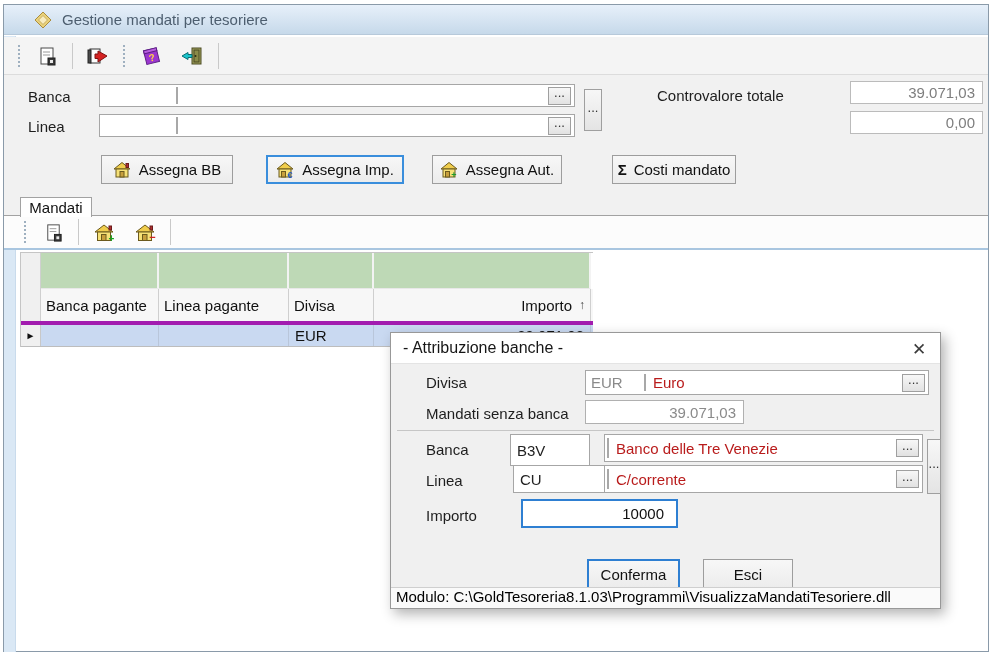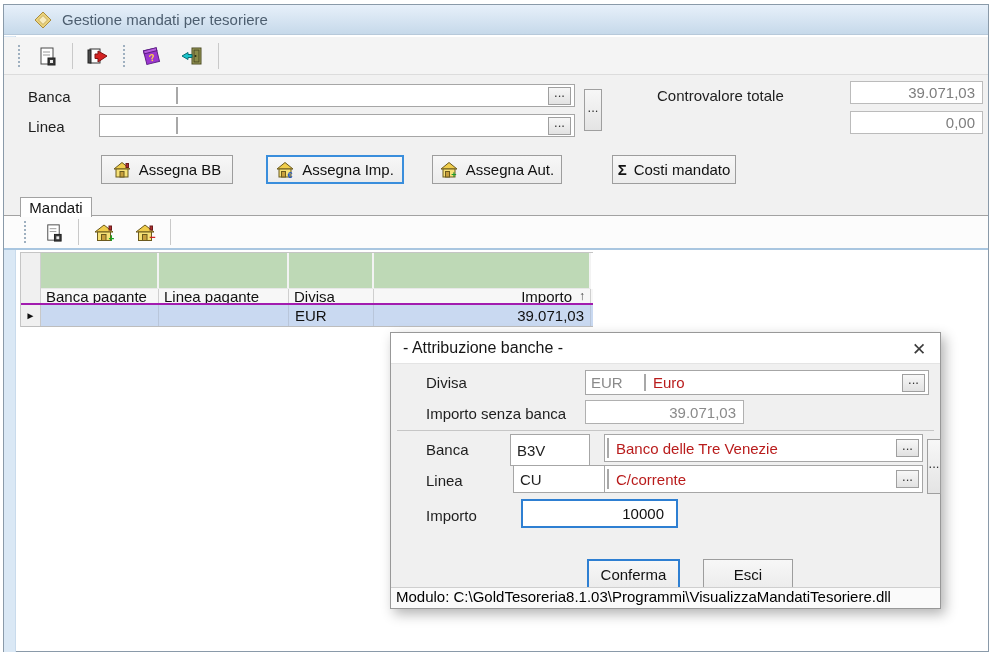--- a/index.html
+++ b/index.html
@@ -45,21 +45,21 @@
   .tab-active { left:20px; top:197px; width:72px; height:20px; background:#fff; border:1px solid #a2a2a2; border-bottom:none;
     z-index:2; display:flex; align-items:center; justify-content:center; font-size:15px; color:#111; }
 
   .itoolbar { left:4px; top:216px; width:984px; height:34px; background:#fcfcfc; border-bottom:2px solid #a9c6e0;
     display:flex; align-items:center; padding-left:20px; gap:9px; }
 
   .grid { left:20px; top:252px; width:573px; border-left:1px solid #c5c5c5; }
   .gband { display:flex; height:37px; border-top:1px solid #c5c5c5; }
   .gband .sel { width:20px; background:#f0f0f0; border-right:1px solid #d0d0d0; }
   .gband .gc { background:#bed9b6; border-right:2px solid #f3f3f3; border-bottom:1px solid #e8e8e8; }
-  .ghead { display:flex; height:16px; background:#f7f7f7; border-bottom:2px solid #a21caf; }
+  .ghead { display:flex; height:36px; background:#f7f7f7; border-bottom:4px solid #a21caf; }
   .ghead .sel { width:20px; background:#f0f0f0; border-right:1px solid #cfcfcf; }
   .hcell { font-size:15px; line-height:19px; padding:0 5px; border-right:1px solid #cfcfcf; color:#111;
     display:flex; align-items:center; white-space:nowrap; overflow:hidden; }
   .hcell.right { justify-content:flex-end; }
   .sort-arrow { font-size:12px; color:#444; margin-left:7px; }
   .grow { display:flex; height:22px; background:#c9d9f1; border-bottom:1px solid #bdbdbd; }
   .grow .sel { width:20px; background:#f0f0f0; border-right:1px solid #c8c8c8;
     display:flex; align-items:center; justify-content:center; font-size:10px; color:#111; }
   .dcell { font-size:15px; line-height:21px; padding:0 6px; border-right:1px solid #b9c6da; color:#111;
     display:flex; align-items:center; white-space:nowrap; overflow:hidden; }
@@ -314,21 +314,21 @@
     <button class="dclose">✕</button>
 
     <span class="dlbl" style="left:35px; top:41px;">Divisa</span>
     <div class="composite" style="left:194px; top:37px; width:344px; height:25px;">
       <input class="comp-code grey-text" style="width: 58px;" value="EUR">
       <span class="comp-tick"></span>
       <input class="comp-desc" value="Euro" style="">
       <button class="mini-ell">...</button>
     </div>
 
-    <span class="dlbl" style="left:35px; top:72px;">Importo senza banca</span>
+    <span class="dlbl" style="left:35px; top:72px;">Mandati senza banca</span>
     <div class="ro-input grey-text" style="left:194px; top:67px; width:159px; height:24px; border-color:#b0b0b0;">
       <span>39.071,03</span>
     </div>
 
     <div class="dividerline"></div>
 
     <span class="dlbl" style="left:35px; top:108px;">Banca</span>
     <div class="dcode" style="left:119px; top:101px; width:80px; height:32px;">
       <input value="B3V" style="">
     </div>

